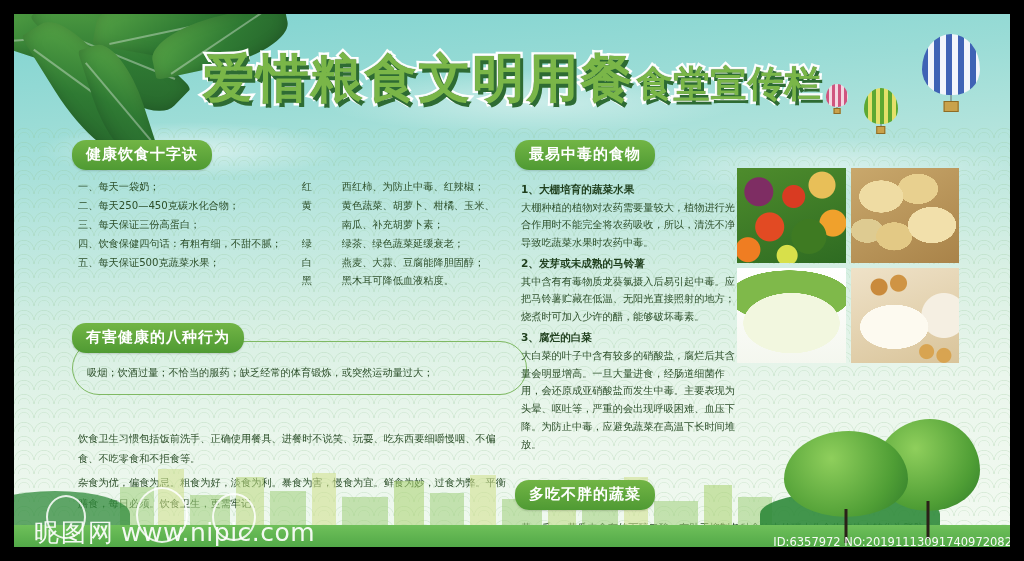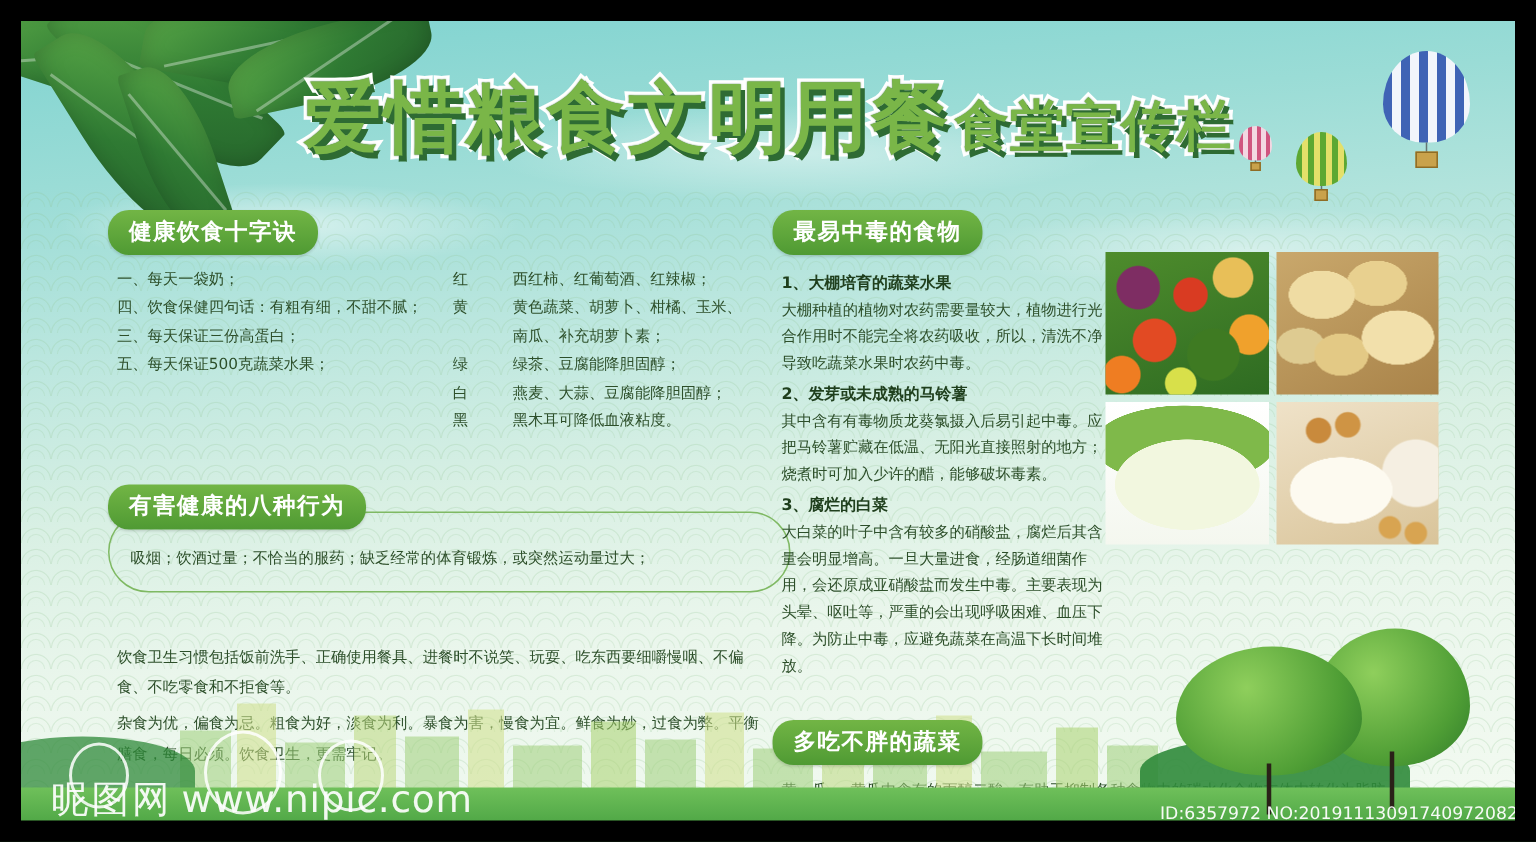--- a/index.html
+++ b/index.html
@@ -291,40 +291,41 @@
   </div>
 
   <div class="col col-left">
 
     <div class="section">
       <div class="sec-head">健康饮食十字诀</div>
       <div class="sec-body no-box">
         <div class="two-col">
           <div class="cc">
             <div class="row">一、每天一袋奶；</div>
+            <div class="row">二、每天250—450克碳水化合物；</div>
+            <div class="row">三、每天保证三份高蛋白；</div>
             <div class="row">四、饮食保健四句话：有粗有细，不甜不腻；</div>
-            <div class="row">三、每天保证三份高蛋白；</div>
             <div class="row">五、每天保证500克蔬菜水果；</div>
           </div>
           <div class="cc right">
             <div class="kv">
                 <span class="k">红</span>
-                <span class="v">西红柿、红葡萄酒、红辣椒；</span>
+                <span class="v">西红柿、为防止中毒、红辣椒；</span>
               </div>
             <div class="kv">
                 <span class="k">黄</span>
                 <span class="v">黄色蔬菜、胡萝卜、柑橘、玉米、</span>
               </div>
             <div class="kv">
                 <span class="k"></span>
                 <span class="v">南瓜、补充胡萝卜素；</span>
               </div>
             <div class="kv">
                 <span class="k">绿</span>
-                <span class="v">绿茶、豆腐能降胆固醇；</span>
+                <span class="v">绿茶、绿色蔬菜延缓衰老；</span>
               </div>
             <div class="kv">
                 <span class="k">白</span>
                 <span class="v">燕麦、大蒜、豆腐能降胆固醇；</span>
               </div>
             <div class="kv">
                 <span class="k">黑</span>
                 <span class="v">黑木耳可降低血液粘度。</span>
               </div>
           </div>

